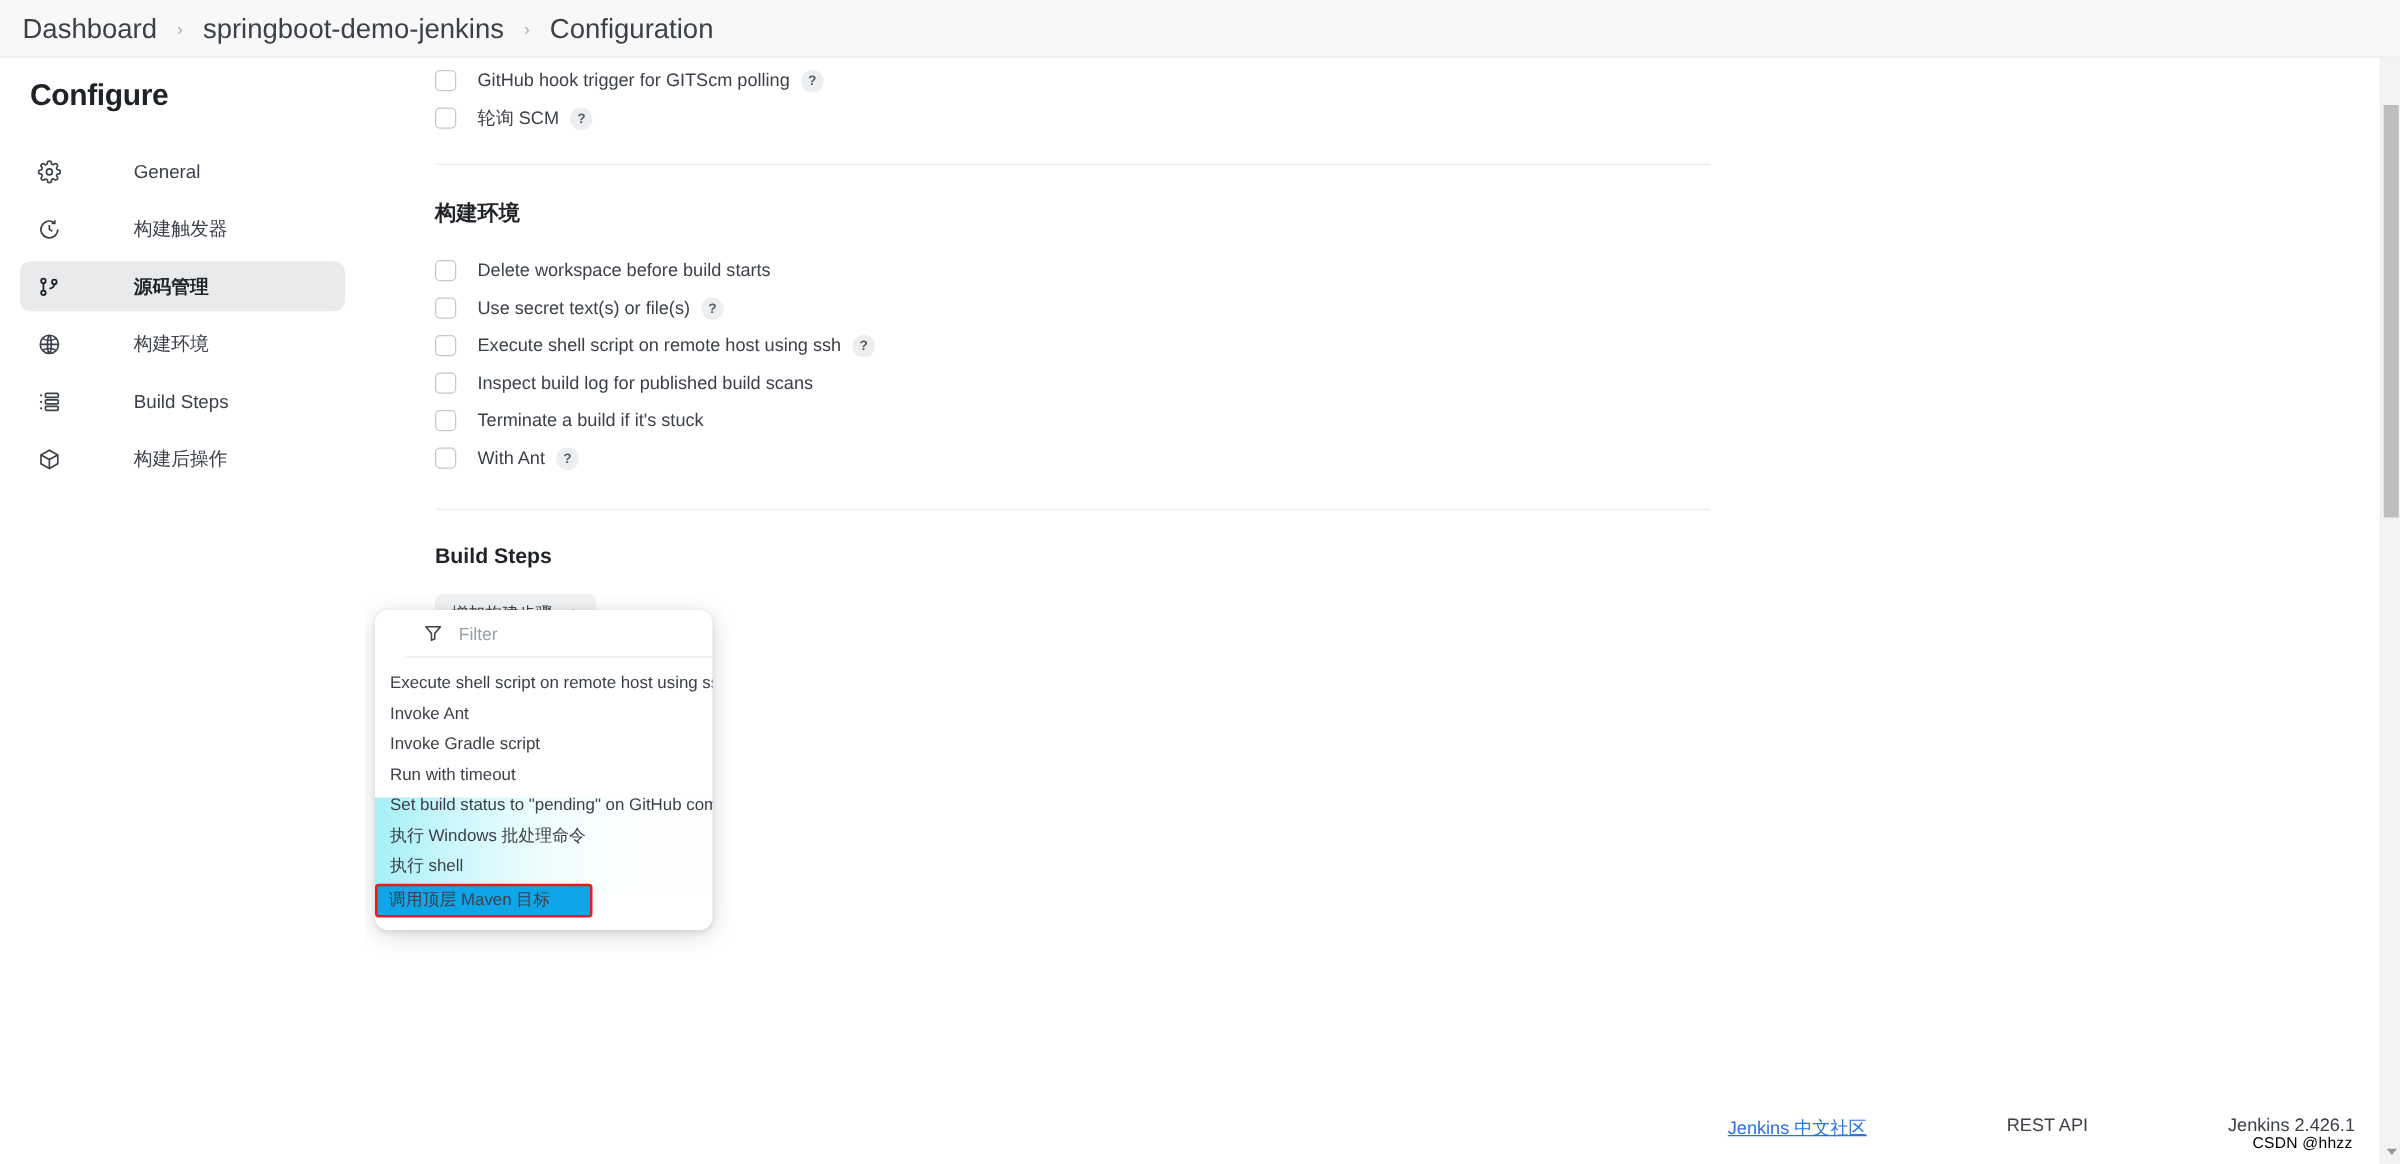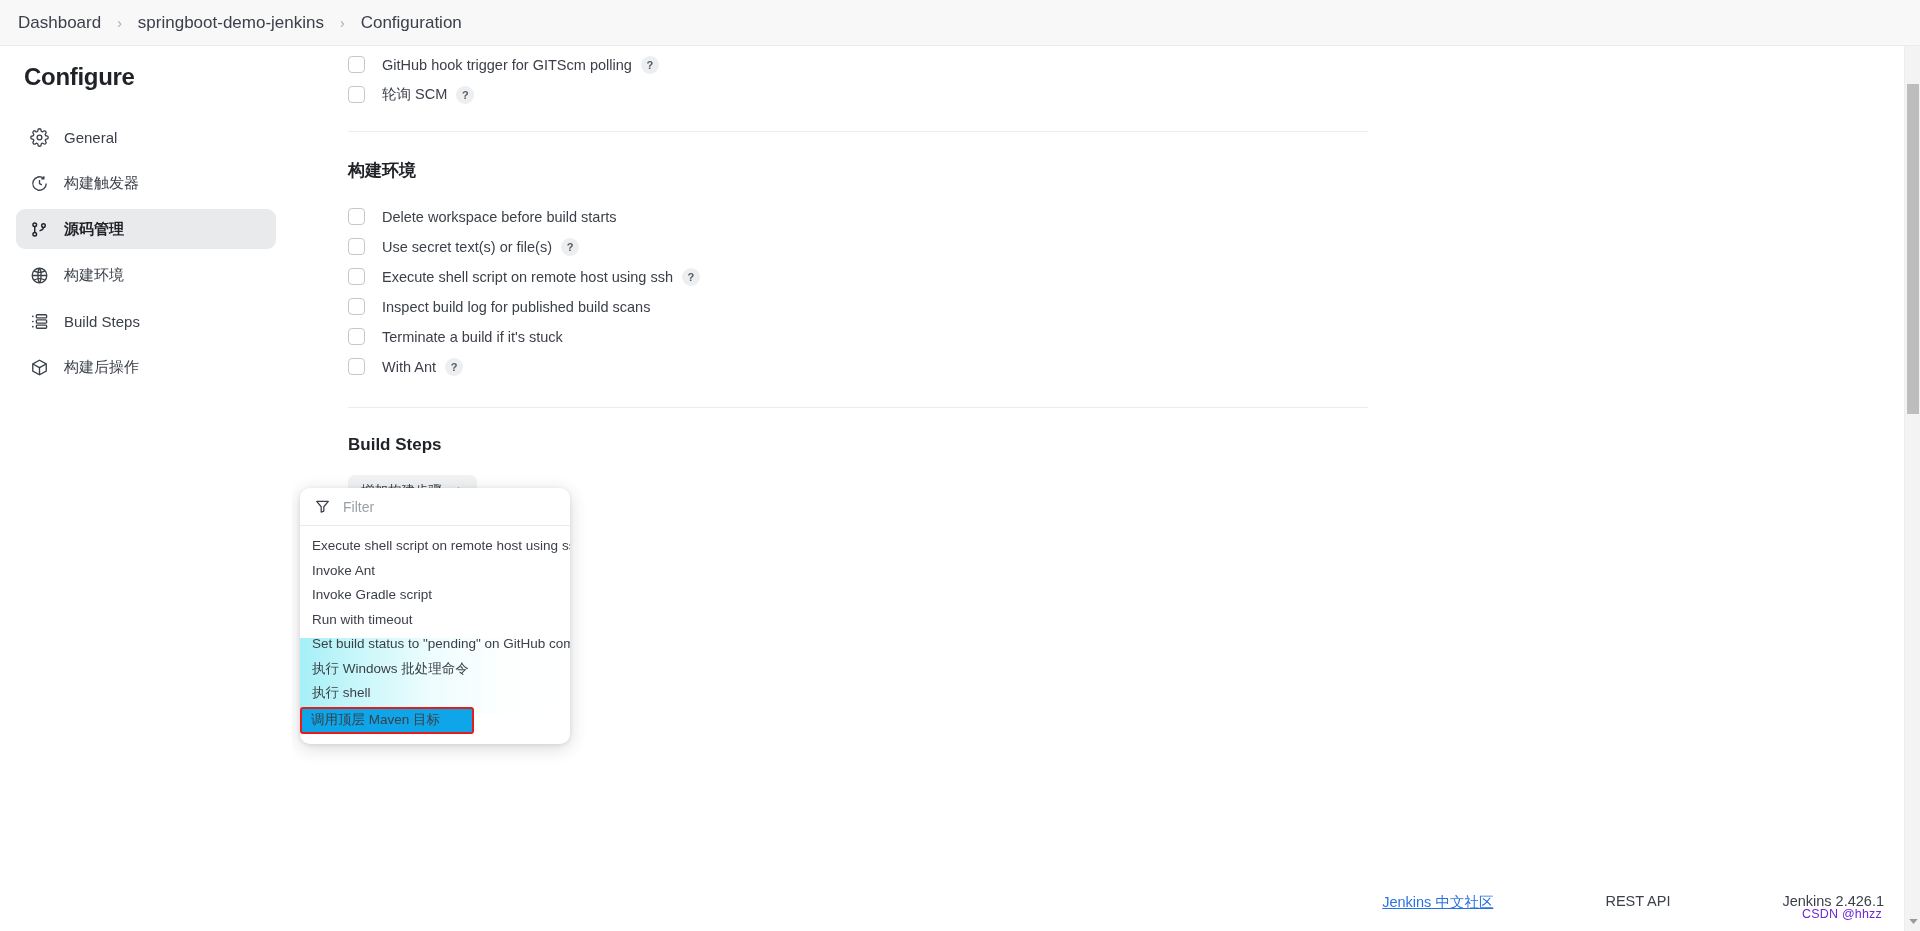--- a/index.html
+++ b/index.html
@@ -17,21 +17,21 @@
   .breadcrumb-bar {
     position: absolute; top: 0; left: 0;
     width: 1920px; height: 46px;
     background: #f8f8f9;
     border-bottom: 1px solid #ebecee;
     display: flex; align-items: center;
     padding-left: 14px;
     z-index: 30;
   }
   .crumb {
-    font-size: 17px;
+    font-size: 22px;
     color: #3c4049;
     padding: 2px 4px;
     white-space: nowrap;
   }
   .crumb.link { cursor: pointer; }
   .crumb-sep {
     color: #a6abb4;
     font-size: 14px;
     margin: 0 12px;
     user-select: none;
@@ -55,20 +55,21 @@
   .nav-list { padding: 0 16px; }
   .nav-item {
     display: flex; align-items: center;
     height: 40px;
     border-radius: 9px;
     padding-left: 13px;
     margin-bottom: 6px;
     cursor: pointer;
     color: #3c4049;
     font-size: 15px;
+    gap: 43px;
   }
   .nav-item.active {
     background: #e9eaec;
     font-weight: bold;
     color: #1f2227;
   }
   .nav-icon {
     width: 20px; height: 20px;
     margin-right: 15px;
     display: inline-flex;
@@ -164,20 +165,21 @@
     border-radius: 10px;
     box-shadow: 0 4px 18px rgba(20,25,35,0.16), 0 1px 4px rgba(20,25,35,0.10);
     overflow: hidden;
     z-index: 20;
   }
   .dd-filter {
     display: flex; align-items: center;
     height: 38px;
     padding: 0 15px;
     border-bottom: 1px solid #e9eaec;
+    margin-left: 24px;
   }
   .dd-filter-icon { margin-right: 11px; display: inline-flex; }
   .dd-filter-input {
     border: none; outline: none;
     font-size: 14px;
     font-family: inherit;
     color: #3c4049;
     background: transparent;
     width: 190px;
   }
@@ -240,21 +242,21 @@
   }
   .footer-item.link {
     color: #2a72e3;
     text-decoration: underline;
     cursor: pointer;
   }
   .watermark {
     position: absolute;
     right: 38px; bottom: 10px;
     font-size: 12.5px;
-    color: #6d28d9;
+    color: #000000;
     letter-spacing: 0.2px;
     z-index: 12;
     text-align: center;
   }
 
   
   .scrollbar-track {
     position: absolute;
     right: 0; top: 46px;
     width: 16px; height: 885px;

